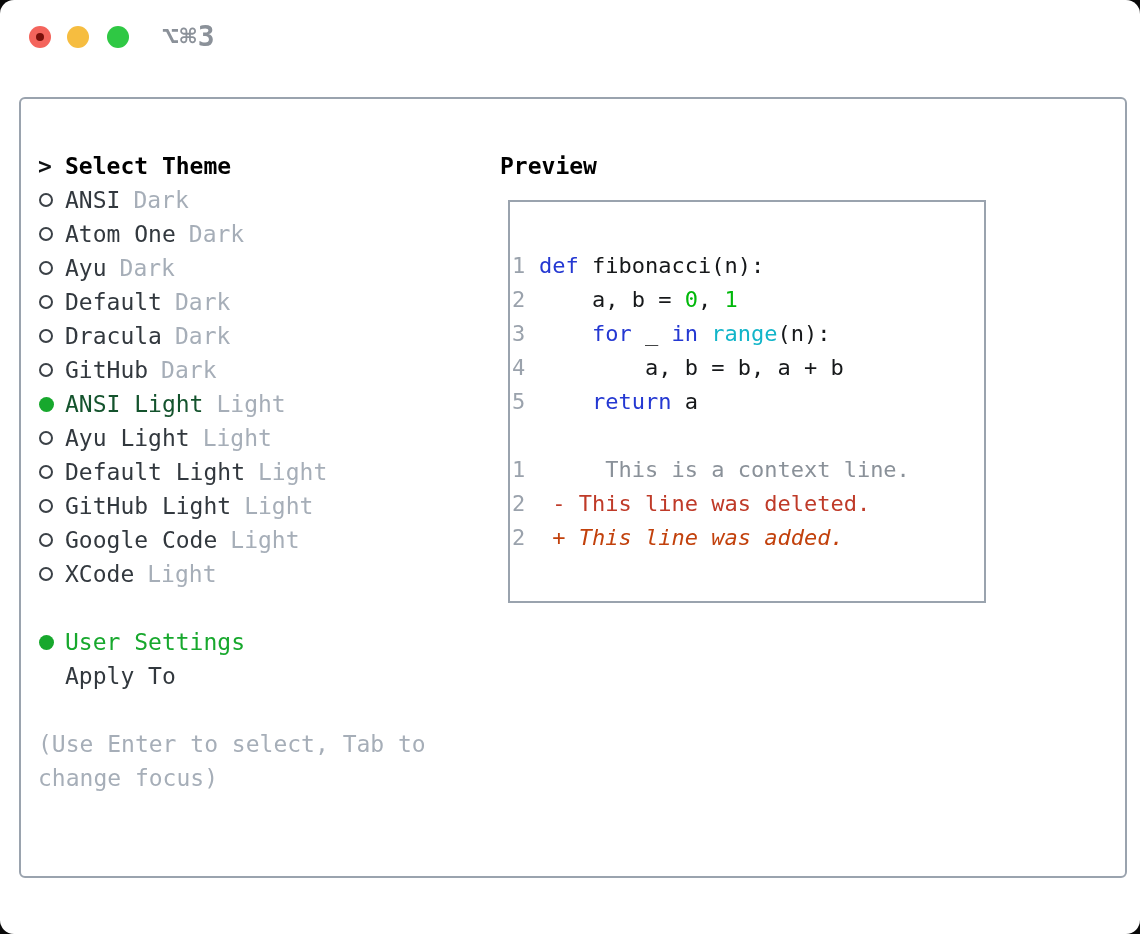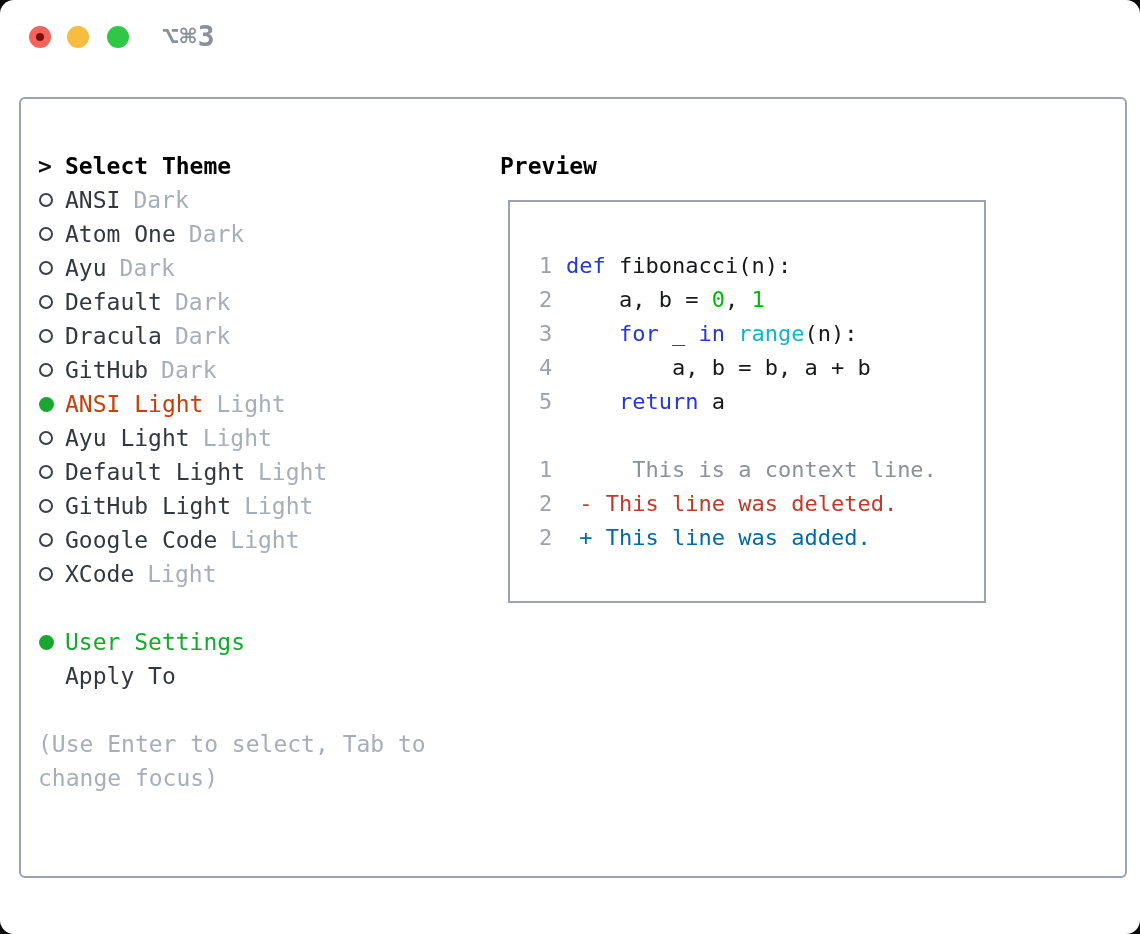--- a/index.html
+++ b/index.html
@@ -26,42 +26,42 @@
   }
   .row { height:34px; line-height:34px; font-size:23px; white-space:pre; color:#32383e; }
   .spacer { height:34px; }
   .mark { display:inline-block; width:27px; vertical-align:top; position:relative; }
   .prompt { font-weight:700; color:#101214; }
   .radio { position:absolute; left:1px; top:10px; width:14px; height:14px;
      border-radius:50%; border:2px solid #3b4147; }
   .sel .radio { border:none; width:15px; height:15px; background:#17a82d; }
   .hdr-title { font-weight:700; color:#000000; }
   .nm { color:#32383e; }
-  .sel .nm { color:#c2410c; }
+  .sel .nm { color:#14532d; }
   .tg { color:#a6aeb8; margin-left:13px; }
   .sel-label { color:#17a82d; }
   
   .theme-panel { position:absolute; left:17px; top:50px; width:440px; }
   .hint { margin-top:0; width:424px; font-size:23px; line-height:34px;
      color:#a6aeb8; white-space:normal; }
   
   .preview-label { position:absolute; left:479px; top:50px; height:34px; line-height:34px;
      font-size:23px; font-weight:700; color:#000000;text-align:center; }
   .preview-box { position:absolute; left:487px; top:101px; width:478px; height:403px;
-     border:2px solid #9aa3ae; background:#ffffff; padding:47px 0 0 29px; overflow:hidden; }
+     border:2px solid #9aa3ae; background:#ffffff; padding:47px 0 0 2px; overflow:hidden; }
   .cl { height:34px; line-height:34px; font-size:22px; white-space:pre; }
   .ln { display:inline-block; width:14px; margin-right:13px; color:#9aa2ac; white-space:pre; }
   .code, .dtext { white-space:pre; }
   .t-pl { color:#16181a; }
   .t-kw { color:#2438d2; }
   .t-num { color:#00b80a; }
   .t-fn { color:#12b5c9; }
   .ctx { color:#8a9199; }
   .del { color:#bf3a28;text-align:center; }
-  .add { color:#0369a1; }
+  .add { color:#c2410c;font-style:italic; }
   .gap { height:34px; }
 </style>
 </head>
 <body>
 
 <div class="screen">
 
   <div class="titlebar">
     <div class="light red">
         <span class="docdot"></span>

